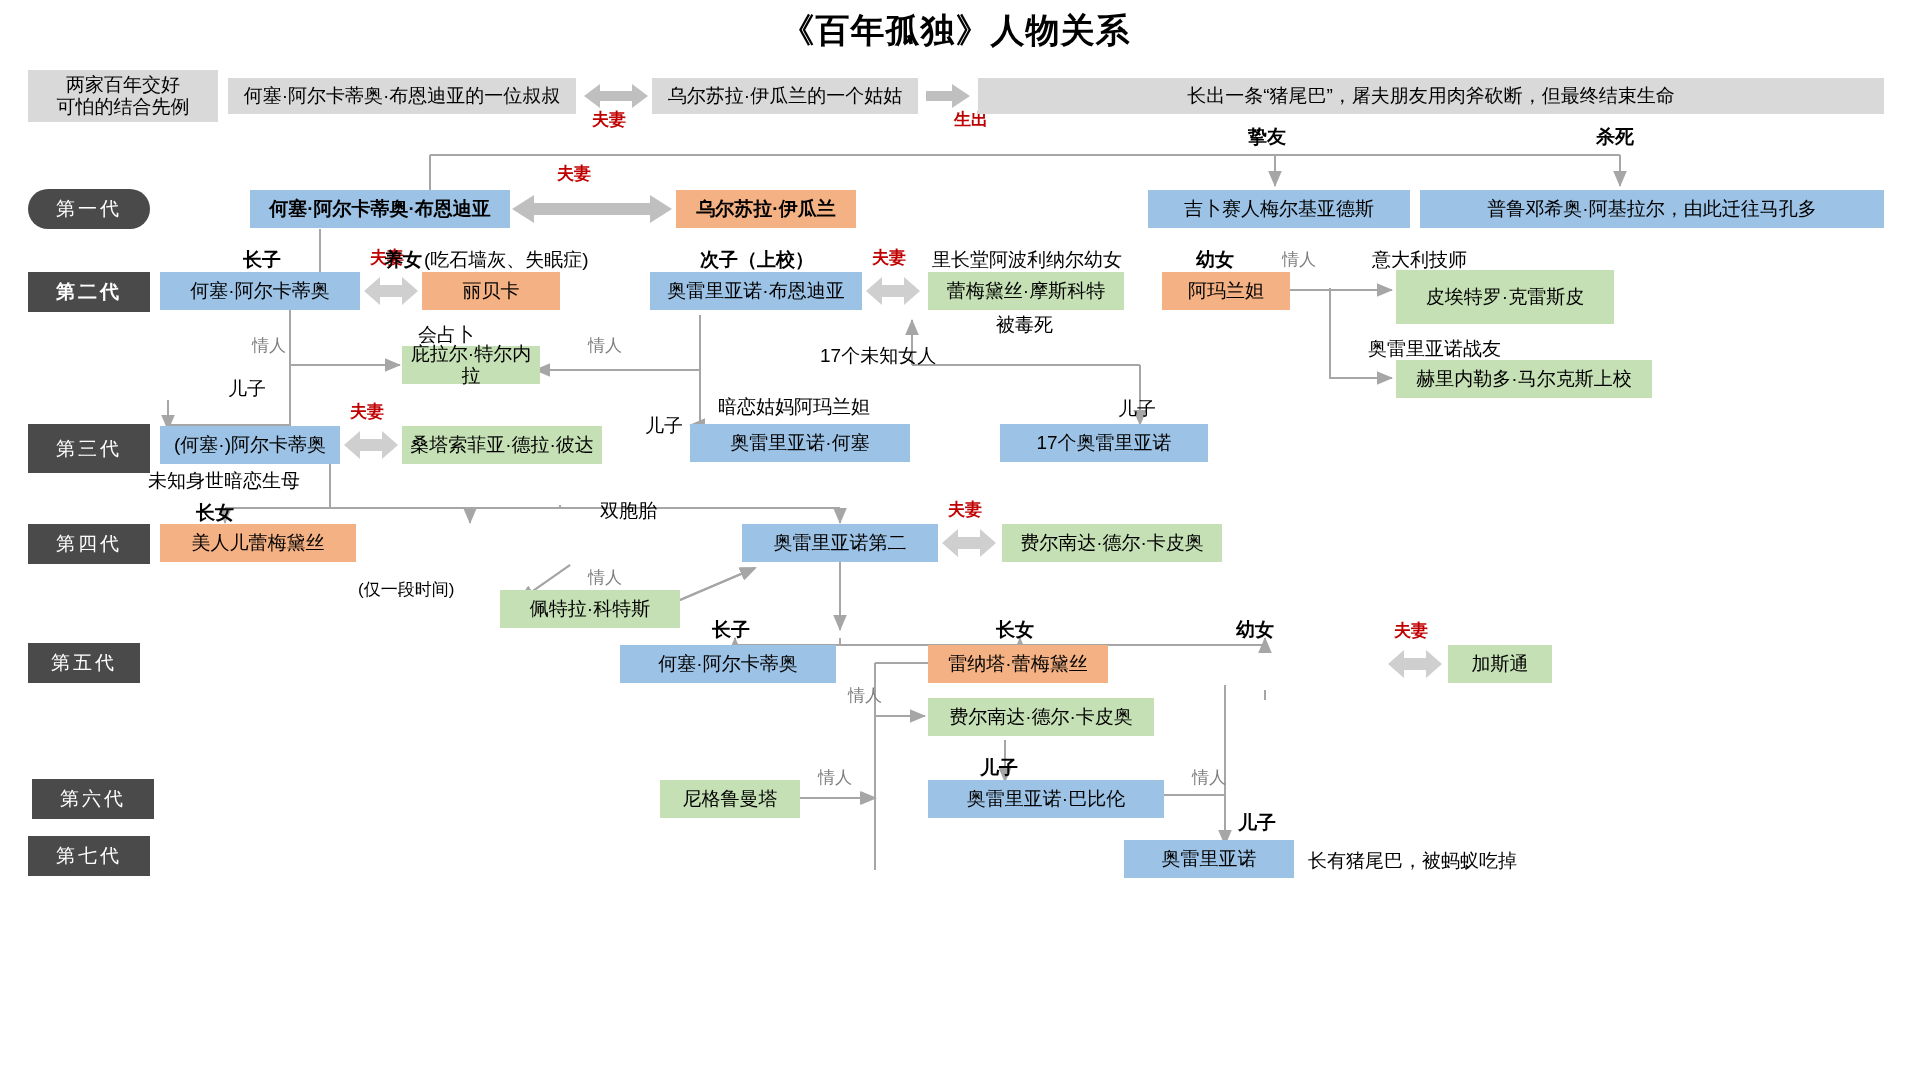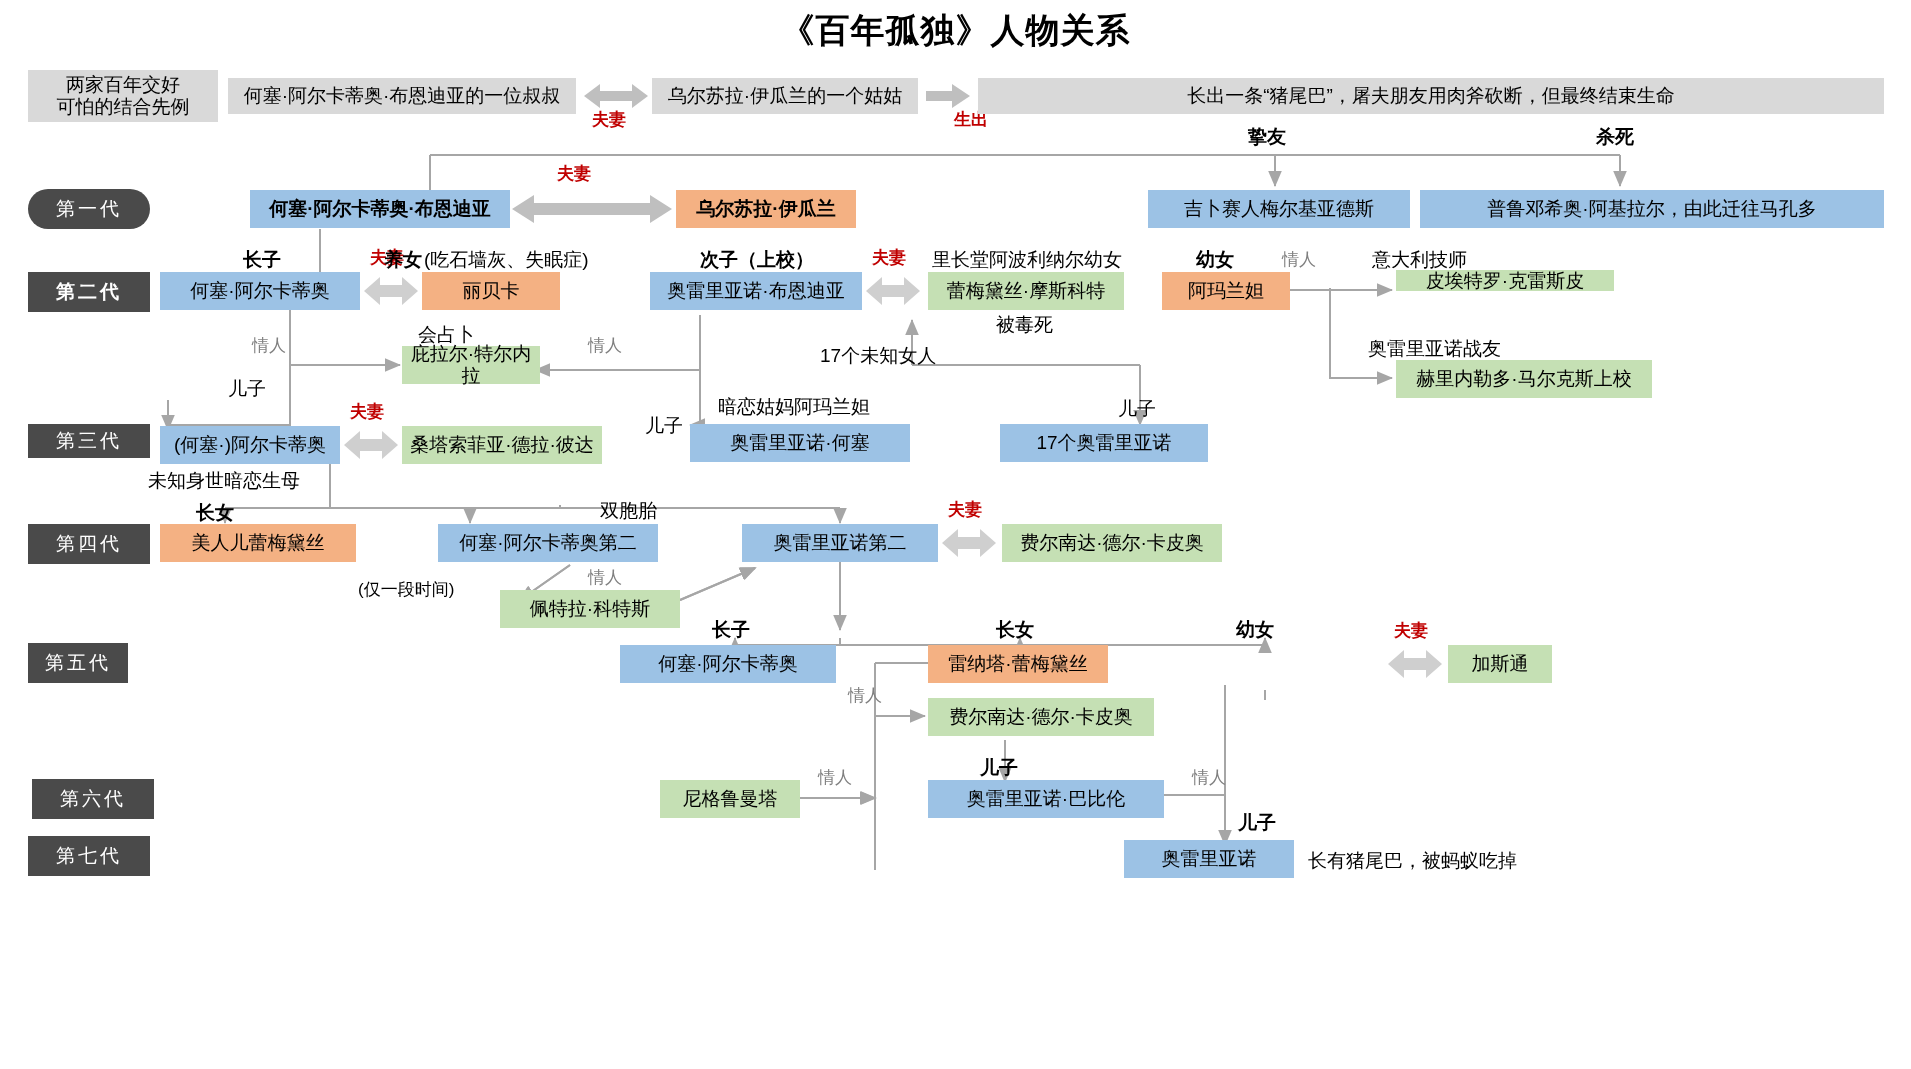--- a/index.html
+++ b/index.html
@@ -117,27 +117,27 @@
 
     <path class="ln" d="M1225,795 L1225,845" marker-end="url(#ah)"></path>
   </svg>
 
   <div class="abs genchip" style="left:28px;top:189px;width:122px;height:40px;border-radius:20px;">
       <span>第一代</span>
     </div>
   <div class="abs genchip" style="left:28px;top:272px;width:122px;height:40px;font-weight:bold;">
       <span>第二代</span>
     </div>
-  <div class="abs genchip" style="left:28px;top:424px;width:122px;height:34px;">
+  <div class="abs genchip" style="left:28px;top:424px;width:122px;height:49px;">
       <span>第三代</span>
     </div>
   <div class="abs genchip" style="left:28px;top:524px;width:122px;height:40px;">
       <span>第四代</span>
     </div>
-  <div class="abs genchip" style="left:28px;top:643px;width:100px;height:40px;">
+  <div class="abs genchip" style="left:28px;top:643px;width:112px;height:40px;">
       <span>第五代</span>
     </div>
   <div class="abs genchip" style="left:32px;top:779px;width:122px;height:40px;">
       <span>第六代</span>
     </div>
   <div class="abs genchip" style="left:28px;top:836px;width:122px;height:40px;">
       <span>第七代</span>
     </div>
 
   <div class="abs" id="title">《百年孤独》人物关系</div>
@@ -209,21 +209,21 @@
   <div class="abs cap-red" style="left:872px;top:246px;">夫妻</div>
 
   <div class="abs cap" style="left:932px;top:247px;">里长堂阿波利纳尔幼女</div>
   <div class="abs node green" style="left:928px;top:272px;width:196px;height:38px;">蕾梅黛丝·摩斯科特</div>
   <div class="abs cap" style="left:996px;top:312px;">被毒死</div>
 
   <div class="abs cap-b" style="left:1196px;top:247px;">幼女</div>
   <div class="abs cap-gray" style="left:1282px;top:248px;">情人</div>
   <div class="abs cap" style="left:1372px;top:247px;">意大利技师</div>
   <div class="abs node orange" style="left:1162px;top:272px;width:128px;height:38px;">阿玛兰妲</div>
-  <div class="abs node green" style="left:1396px;top:270px;width:218px;height:21px;">皮埃特罗·克雷斯皮</div>
+  <div class="abs node green" style="left:1396px;top:270px;width:218px;height:54px;">皮埃特罗·克雷斯皮</div>
 
   <div class="abs cap" style="left:1368px;top:336px;">奥雷里亚诺战友</div>
   <div class="abs node green" style="left:1396px;top:360px;width:256px;height:38px;">赫里内勒多·马尔克斯上校</div>
 
   <div class="abs cap" style="left:418px;top:322px;">会占卜</div>
   <div class="abs node green" style="left:402px;top:346px;width:138px;height:38px;">庇拉尔·特尔内拉</div>
   <div class="abs cap-gray" style="left:252px;top:334px;">情人</div>
   <div class="abs cap-gray" style="left:588px;top:334px;">情人</div>
   <div class="abs cap" style="left:228px;top:376px;">儿子</div>
 
@@ -245,21 +245,20 @@
   <div class="abs cap" style="left:718px;top:394px;">暗恋姑妈阿玛兰妲</div>
   <div class="abs node blue" style="left:690px;top:424px;width:220px;height:38px;">奥雷里亚诺·何塞</div>
 
   <div class="abs cap" style="left:1118px;top:396px;">儿子</div>
   <div class="abs node blue" style="left:1000px;top:424px;width:208px;height:38px;">17个奥雷里亚诺</div>
 
   <div class="abs cap-b" style="left:196px;top:500px;">长女</div>
   <div class="abs node orange" style="left:160px;top:524px;width:196px;height:38px;">美人儿蕾梅黛丝</div>
 
   <div class="abs cap" style="left:600px;top:498px;">双胞胎</div>
-  <div class="abs node blue" style="left:438px;top:524px;width:220px;height:38px;">何塞·阿尔卡蒂奥第二</div>
   <div class="abs node blue" style="left:742px;top:524px;width:196px;height:38px;">奥雷里亚诺第二</div>
 
   <div class="abs blockarrow" style="left:942px;top:526px;width:54px;height:34px;">
     <svg width="54" height="34" viewBox="0 0 54 34">
         <path d="M0,17 L16,3 L16,11 L38,11 L38,3 L54,17 L38,31 L38,23 L16,23 L16,31 Z" fill="#cfcfcf"></path>
       </svg>
   </div>
   <div class="abs cap-red" style="left:948px;top:498px;">夫妻</div>
 
   <div class="abs node green" style="left:1002px;top:524px;width:220px;height:38px;">费尔南达·德尔·卡皮奥</div>

